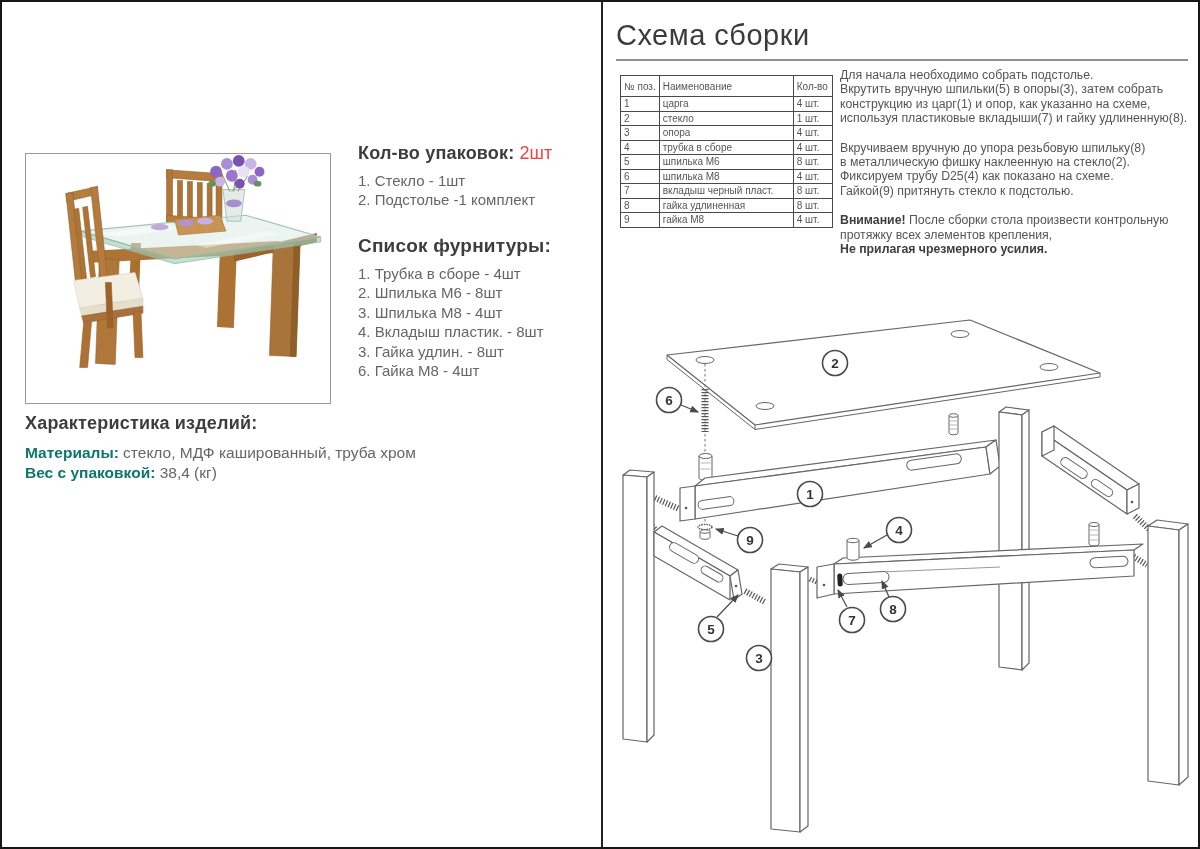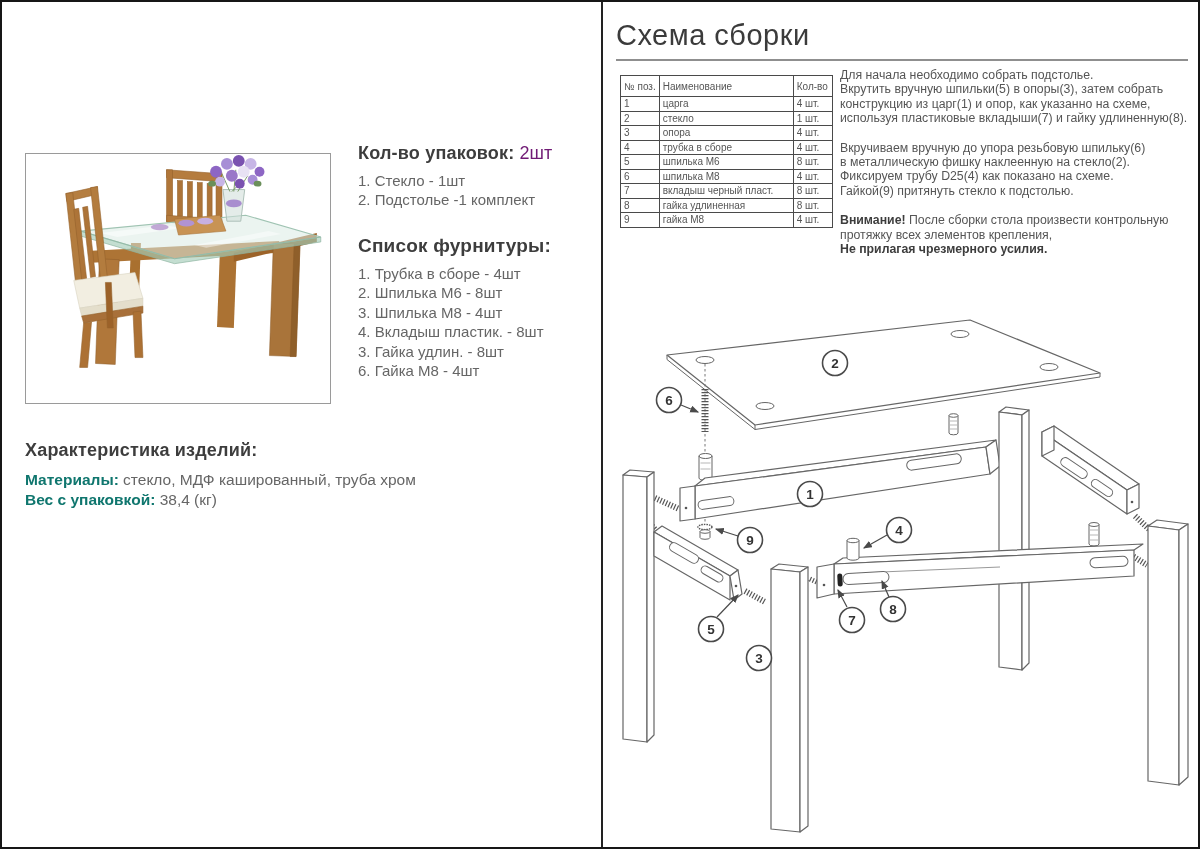--- a/index.html
+++ b/index.html
@@ -6,29 +6,29 @@
   .page{position:relative;width:1200px;height:849px;background:#fff;
         border:2px solid #161616;box-sizing:border-box;overflow:hidden;
         font-family:"Liberation Sans",sans-serif;}
   .divider{position:absolute;left:599px;top:0;width:2px;height:849px;background:#222;}
 
   
   .photo-box{position:absolute;left:23px;top:151px;width:306px;height:251px;
              border:1px solid #9a9a9a;background:#fff;box-sizing:border-box;}
   .pack-block{position:absolute;left:356px;top:141px;width:235px;}
   .h-bold{font-size:18px;font-weight:bold;color:#3d3d3d;letter-spacing:.2px;}
-  .h-val{font-size:18px;font-weight:normal;color:#701a75;margin-left:5px;}
+  .h-val{font-size:18px;font-weight:normal;color:#ef4444;margin-left:5px;}
   .plain-list{margin:7px 0 0 0;padding:0;list-style:none;font-size:15px;color:#666;line-height:19px;}
   .hw-block{position:absolute;left:356px;top:233px;width:235px;}
   .hw-block .h-bold{font-size:19px;}
   .hw-block .plain-list{line-height:19.4px;}
   .chars-block{position:absolute;left:23px;top:411px;width:560px;}
   .chars-line{font-size:15.5px;color:#666;line-height:20px;}
   .chars-line b{color:#0f766e;}
-  .chars-block .h-bold{display:block;margin-bottom:9px;margin-top:27px;}
+  .chars-block .h-bold{display:block;margin-bottom:9px;}
 
   
   .title{position:absolute;left:614px;top:17px;font-size:29px;font-weight:normal;
          color:#3b3b3b;letter-spacing:.5px;}
   .title-rule{position:absolute;left:614px;top:57px;width:572px;height:2px;background:#8f8f8f;}
 
   table.parts{position:absolute;left:618px;top:73px;border-collapse:collapse;
               font-size:10px;color:#555;table-layout:fixed;}
   table.parts th,table.parts td{border:1px solid #4a4a4a;padding:1px 3px;
               font-weight:normal;text-align:left;overflow:hidden;white-space:nowrap;}
@@ -229,21 +229,21 @@
       </table>
 
     <div class="instr">
       <p>
         <span style="display:block">Для начала необходимо собрать подстолье.</span>
         <span style="display:block">Вкрутить вручную шпильки(5) в опоры(3), затем собрать</span>
         <span style="display:block">конструкцию из царг(1) и опор, как указанно на схеме,</span>
         <span style="display:block">используя пластиковые вкладыши(7) и гайку удлиненную(8).</span>
       </p>
       <p>
-        <span style="display:block">Вкручиваем вручную до упора резьбовую шпильку(6)</span>
+        <span style="display:block">Вкручиваем вручную до упора резьбовую шпильку(8)</span>
         <span style="display:block">в металлическую фишку наклеенную на стекло(2).</span>
         <span style="display:block">Фиксируем трубу D25(4) как показано на схеме.</span>
         <span style="display:block">Гайкой(9) притянуть стекло к подстолью.</span>
       </p>
       <p>
         <span style="display:block"><span class="warn-label">Внимание!</span><span> После сборки стола произвести контрольную</span></span>
         <span style="display:block">протяжку всех элементов крепления,</span>
         <span style="display:block" class="warn-bold">Не прилагая чрезмерного усилия.</span>
       </p>
     </div>

